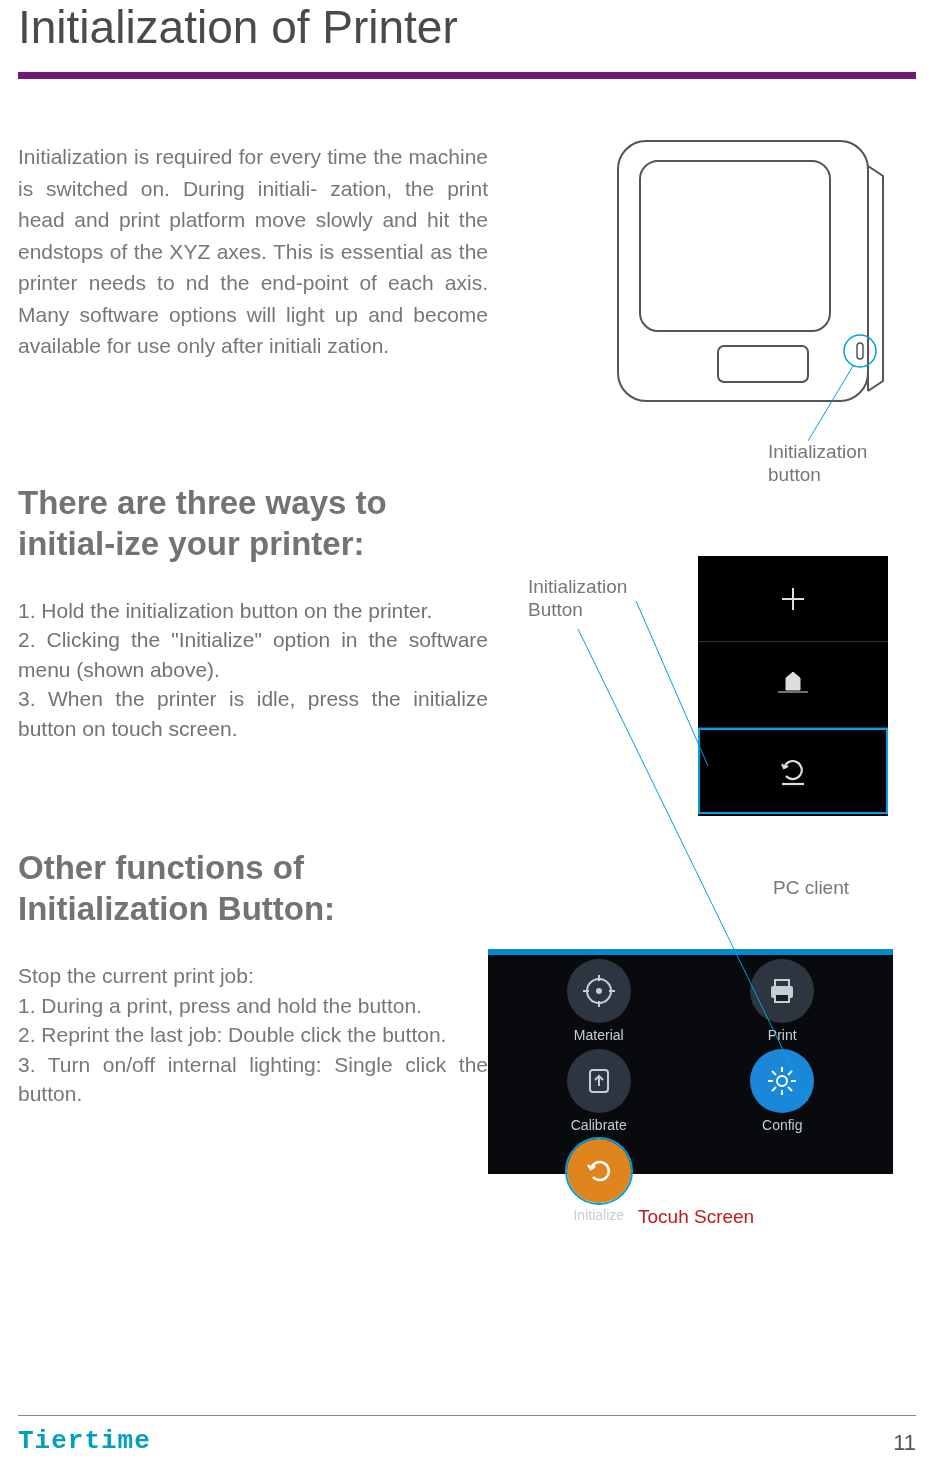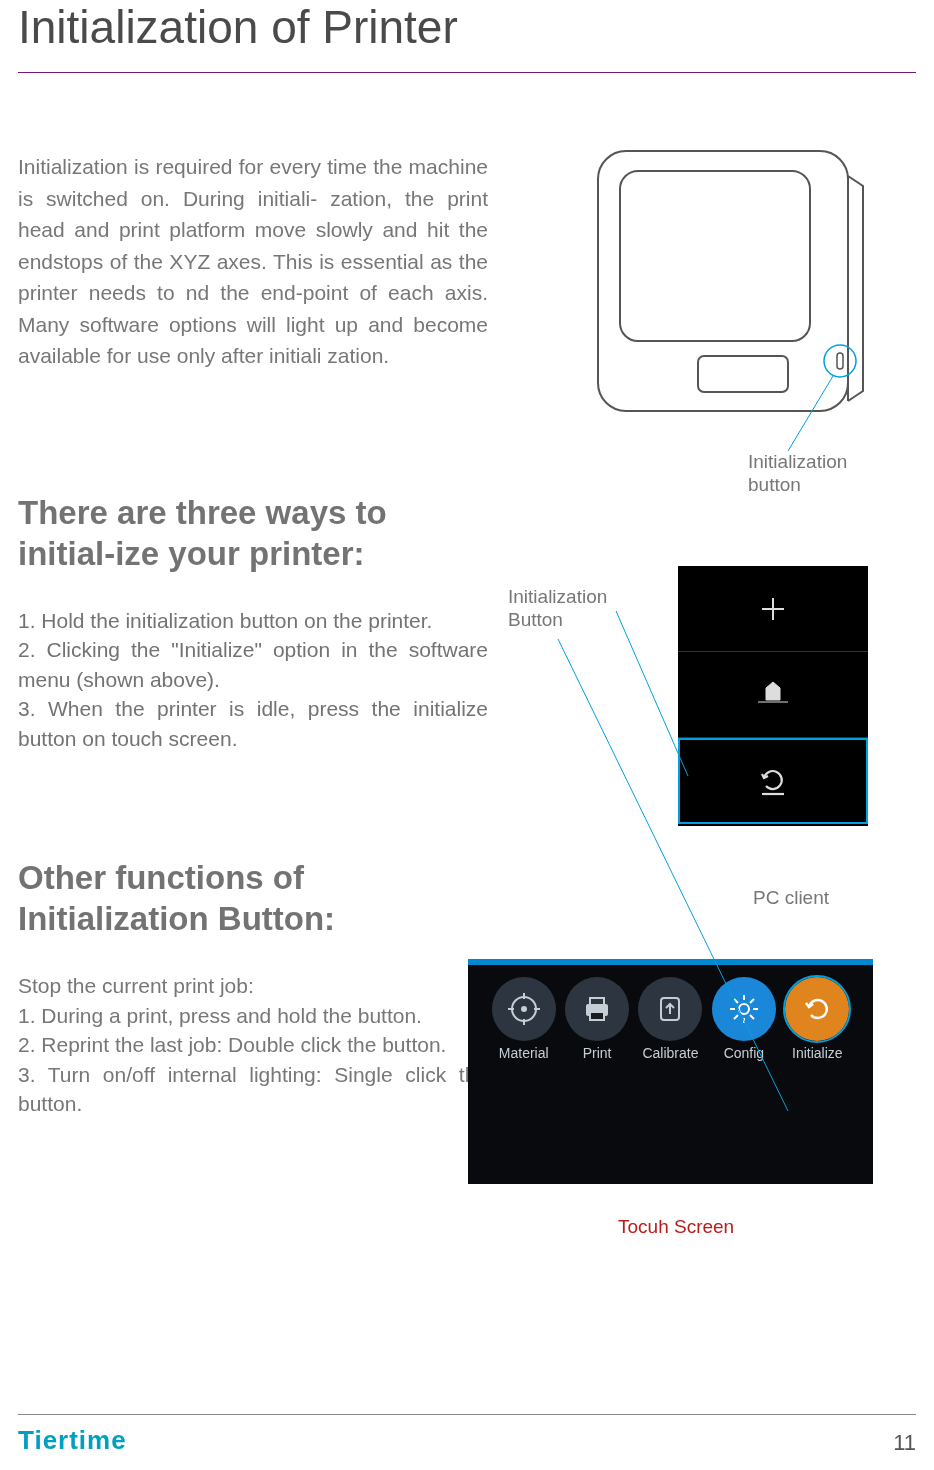--- a/index.html
+++ b/index.html
@@ -11,25 +11,26 @@
     color: #5a5a5a;
     padding: 0 18px;
     position: relative;
   }
   .page-title {
     font-size: 46px;
     font-weight: normal;
     color: #4a4a4a;
     padding-top: 0px;
     padding-bottom: 18px;
-    border-bottom: 1px solid #701a75;
-    margin-bottom: 78px;
+    border-bottom: 7px solid #701a75;
+    margin-bottom: 62px;
   }
   .content-row {
     display: flex;
+    gap: 20px;
   }
   .left-col {
     width: 470px;
     flex-shrink: 0;
   }
   .right-col {
     flex: 1;
     position: relative;
   }
   .intro-text {
@@ -118,21 +119,21 @@
     left: -20px;
     width: 405px;
     height: 225px;
     background: #1a1c20;
   }
   .touch-panel-inner {
     position: absolute;
     top: 6px; left: 0; right: 0; bottom: 0;
     background: #080a0d;
     display: grid;
-    grid-template-columns: repeat(5,1fr);
+    grid-template-columns: repeat(2,1fr);
     grid-template-rows: repeat(2,1fr);
     gap: 6px;
     padding: 4px 22px 10px 22px;
   }
   .touch-bar {
     position: absolute;
     top: 0; left: 0; right: 0; height: 6px;
     background: #0088d0;
   }
   .touch-cell {
@@ -176,20 +177,21 @@
     display: flex;
     justify-content: space-between;
     align-items: flex-end;
     padding-top: 10px;
   }
   .brand {
     font-size: 26px;
     color: #00a0c0;
     letter-spacing: 1px;
     font-weight: bold;
+    font-family: Liberation Mono, monospace;
   }
   .page-num {
     font-size: 22px;
     color: #555;
   }
 </style>
 </head>
 <body>
 
 <h1 class="page-title">Initialization of Printer</h1>

